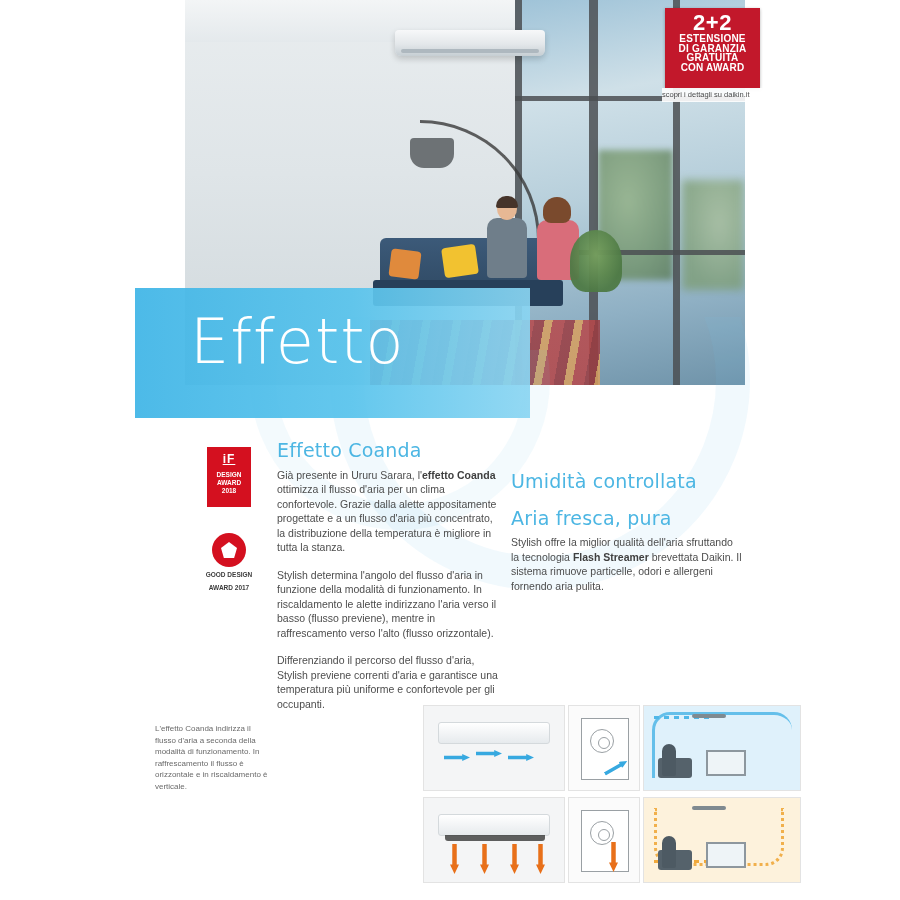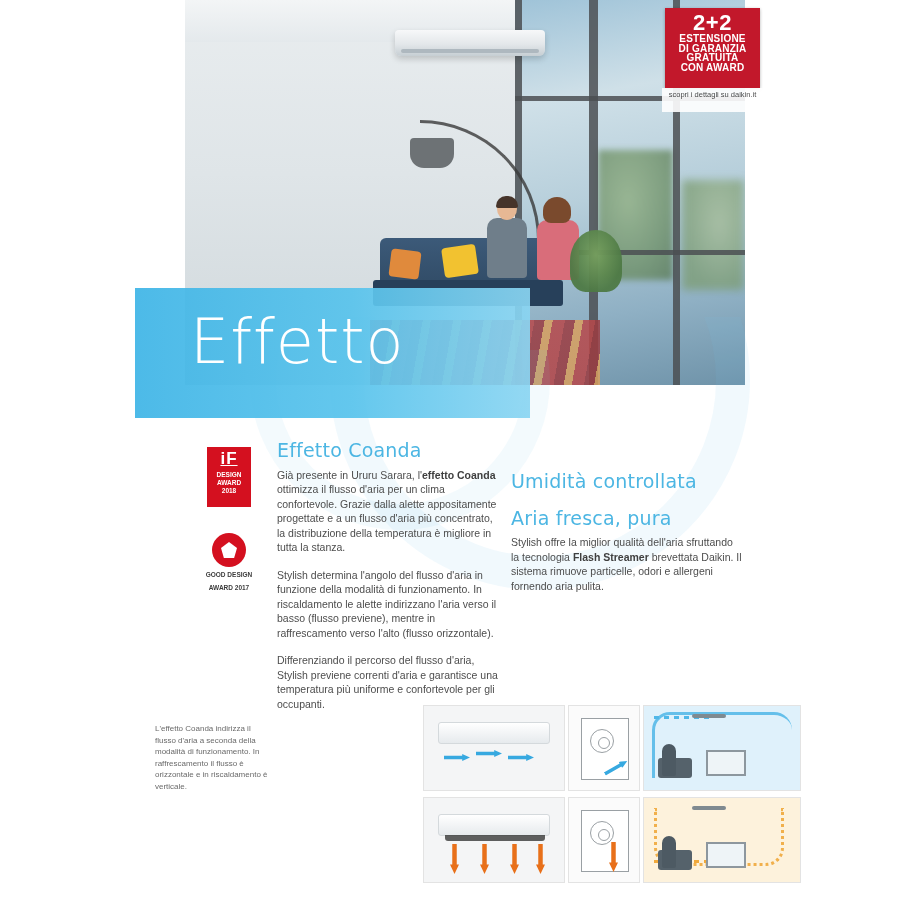--- a/index.html
+++ b/index.html
@@ -126,22 +126,22 @@
   
   .badge {
     position:absolute; left:665px; top:8px; width:95px; height:80px;
     background:#c2182b; color:#fff; text-align:center;
     padding-top:4px;
     box-shadow:0 1px 3px rgba(0,0,0,.3);
   }
   .badge .big { font-size:22px; font-weight:bold; line-height:22px; letter-spacing:.5px; }
   .badge .sml { font-size:10px; font-weight:bold; line-height:9.5px; letter-spacing:.2px; }
   .badge-ribbon {
-    position:absolute; left:662px; top:88px; width:101px; height:24px;
-    background:#ffffff; color:#3c3c3c; font-size:7.5px; text-align:center;
+    position:absolute; left:662px; top:88px; width:101px; height:14px;
+    background:#ffffff; color:#3c3c3c; font-size:7.5px; 
     line-height:14px; opacity:.9;
   }
 
   
   .banner {
     position:absolute; left:135px; top:288px; width:395px; height:130px;
     background: linear-gradient(90deg,#3db4e6 0%, #57c3ec 55%, #8ad5f2 100%);
     opacity:.92;
   }
   .banner-title {
@@ -163,21 +163,21 @@
     border:26px solid rgba(120,200,235,.09);
     border-radius:50%;
     clip-path: polygon(0 40%,100% 40%,100% 100%,0 100%);
   }
 
   
   .award-if {
     position:absolute; left:207px; top:447px; width:44px; height:60px;
     background:#d4101f; color:#fff; text-align:center;
   }
-  .award-if .if { font-size:17px; font-weight:bold; line-height:24px; letter-spacing:1px;text-decoration:underline; }
+  .award-if .if { font-size:12px; font-weight:bold; line-height:24px; letter-spacing:1px;text-decoration:underline; }
   .award-if .lbl { font-size:6.5px; font-weight:bold; line-height:8px; }
   .award-gd {
     position:absolute; left:198px; top:533px; width:62px; height:58px; text-align:center;
   }
   .gd-circle {
     width:34px; height:34px; margin:0 auto; background:#d4101f; border-radius:50%;
     position:relative;
   }
   .gd-circle:after{
     content:""; position:absolute; left:9px; top:9px; width:16px; height:16px;

